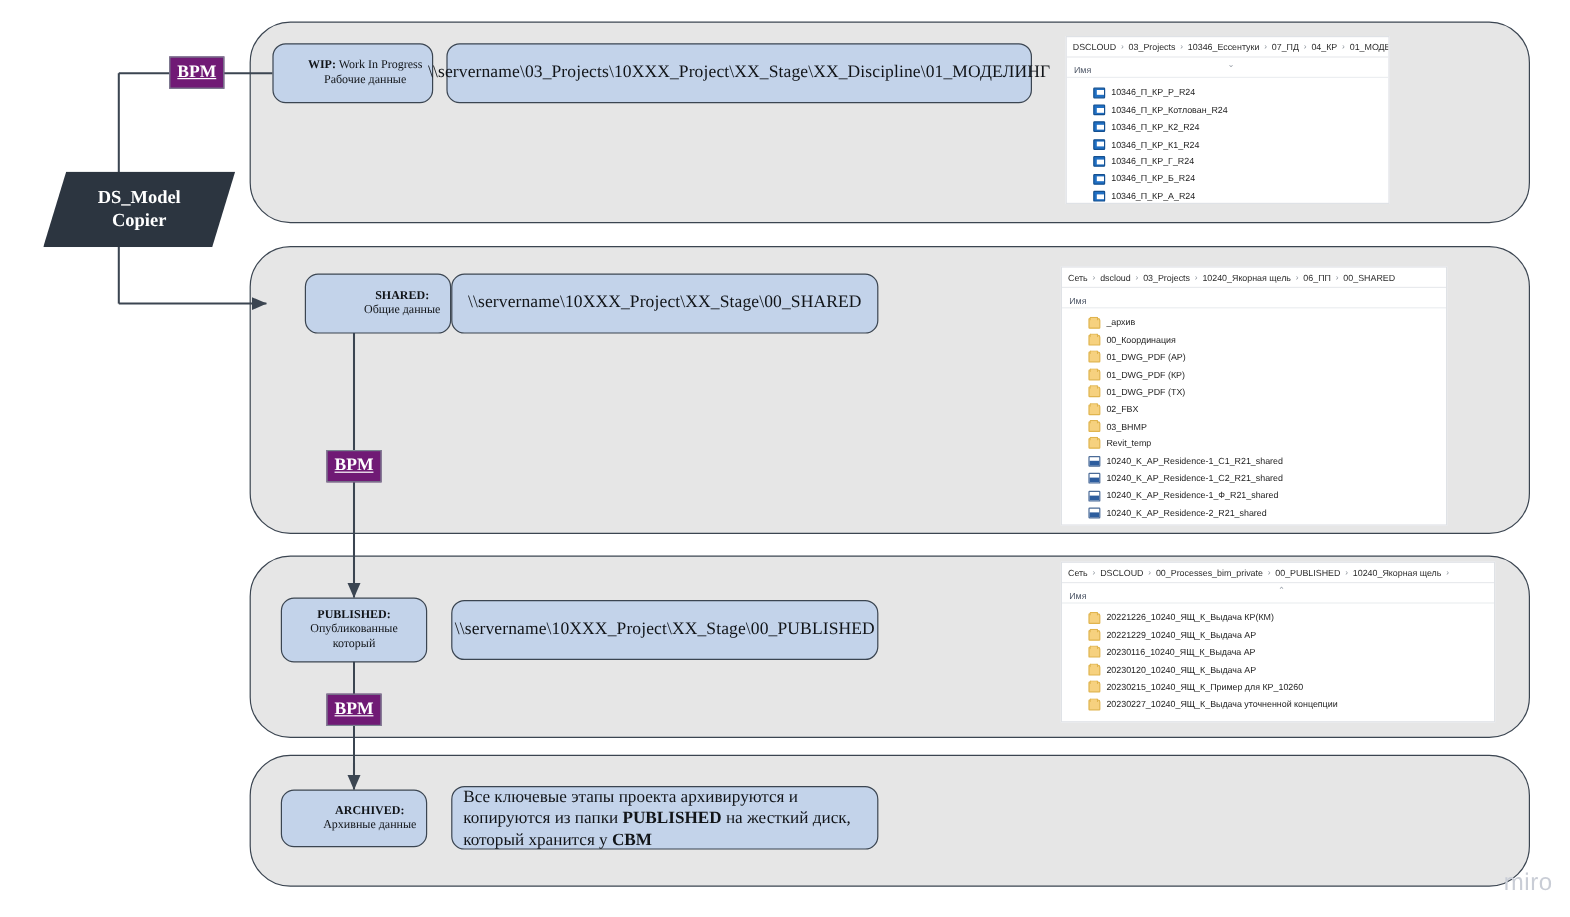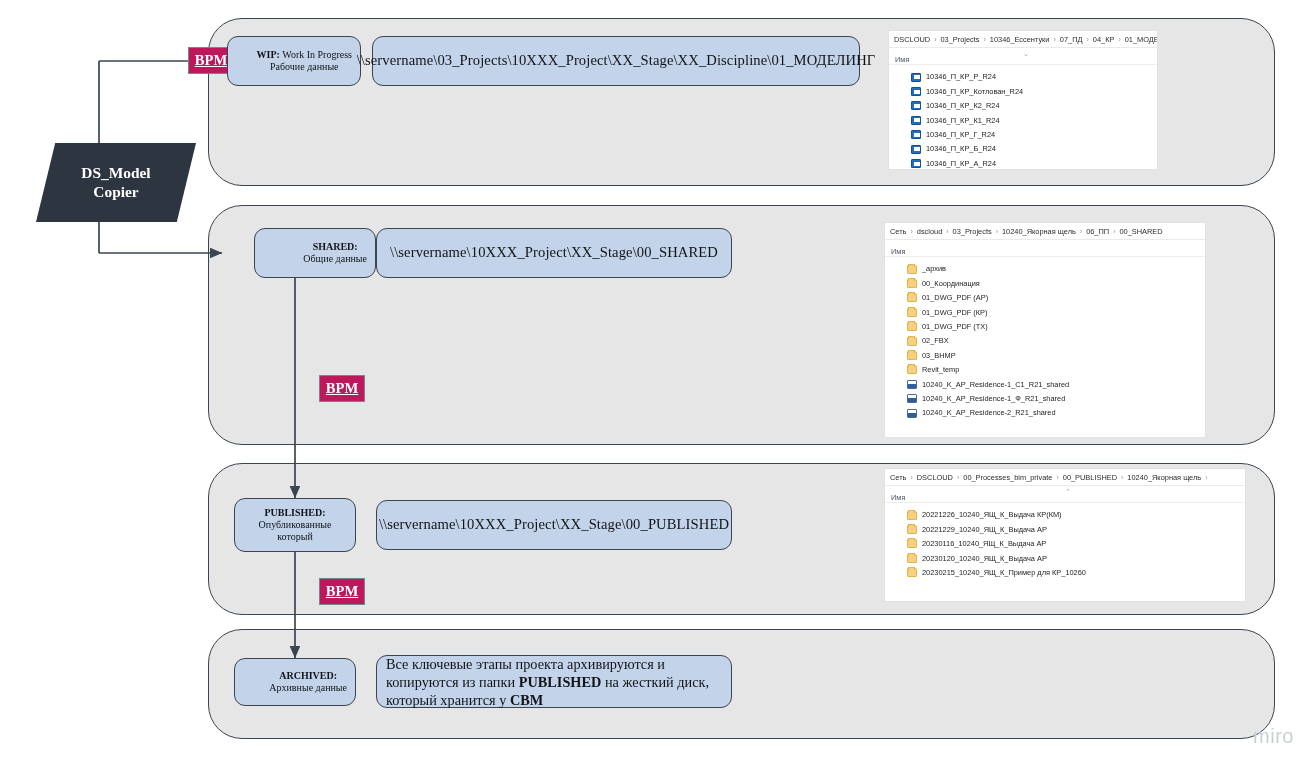--- a/index.html
+++ b/index.html
@@ -49,45 +49,44 @@
     text-align: left;
     padding: 6px 9px;
     line-height: 1.26;
   }
   .pill.note b { font-weight: bold; }
 
   
   #ds-copier {
     position: absolute;
     left: 36px; top: 143px;
-    width: 160px; height: 79px;
+    width: 160px; height: 63px;
     background: #2c3540;
     color: #ffffff;
     clip-path: polygon(12% 0%, 100% 0%, 88% 100%, 0% 100%);
     display: flex;
     align-items: center;
     justify-content: center;
     text-align: center;
     font-weight: bold;
     font-size: 15.4px;
     line-height: 1.18;
   }
 
   
   .bpm {
     position: absolute;
-    background: #be185d;
+    background: #701a75;
     color: #ffffff;
     font-weight: bold;
     font-size: 14.6px;
     display: flex;
     align-items: center;
     justify-content: center;
     border: 1.4px solid #7a848f;
-    margin-left: 47px;
   }
   .bpm span { text-decoration: underline; }
 
   
   #wires { position: absolute; left:0; top:0; width:1308px; height:764px; }
 
   
   .explorer {
     position: absolute;
     background: #ffffff;
@@ -374,20 +373,24 @@
       <div class="exp-row">
           <span class="ic ic-folder"></span>
           <span class="nm">Revit_temp</span>
         </div>
       <div class="exp-row">
           <span class="ic ic-rvt"></span>
           <span class="nm">10240_K_AP_Residence-1_C1_R21_shared</span>
         </div>
       <div class="exp-row">
           <span class="ic ic-rvt"></span>
+          <span class="nm">10240_K_AP_Residence-1_C2_R21_shared</span>
+        </div>
+      <div class="exp-row">
+          <span class="ic ic-rvt"></span>
           <span class="nm">10240_K_AP_Residence-1_Ф_R21_shared</span>
         </div>
       <div class="exp-row">
           <span class="ic ic-rvt"></span>
           <span class="nm">10240_K_AP_Residence-2_R21_shared</span>
         </div>
     </div>
   </div>
 
   <div class="explorer" style="left:884px; top:468px; width:362px; height:134px;">
@@ -421,18 +424,22 @@
           <span class="nm">20230116_10240_ЯЩ_К_Выдача АР</span>
         </div>
       <div class="exp-row">
           <span class="ic ic-folder"></span>
           <span class="nm">20230120_10240_ЯЩ_К_Выдача АР</span>
         </div>
       <div class="exp-row">
           <span class="ic ic-folder"></span>
           <span class="nm">20230215_10240_ЯЩ_К_Пример для КР_10260</span>
         </div>
+      <div class="exp-row">
+          <span class="ic ic-folder"></span>
+          <span class="nm">20230227_10240_ЯЩ_К_Выдача уточненной концепции</span>
+        </div>
     </div>
   </div>
 
   <div id="miro">miro</div>
 
 </div>
 
 </body></html>

